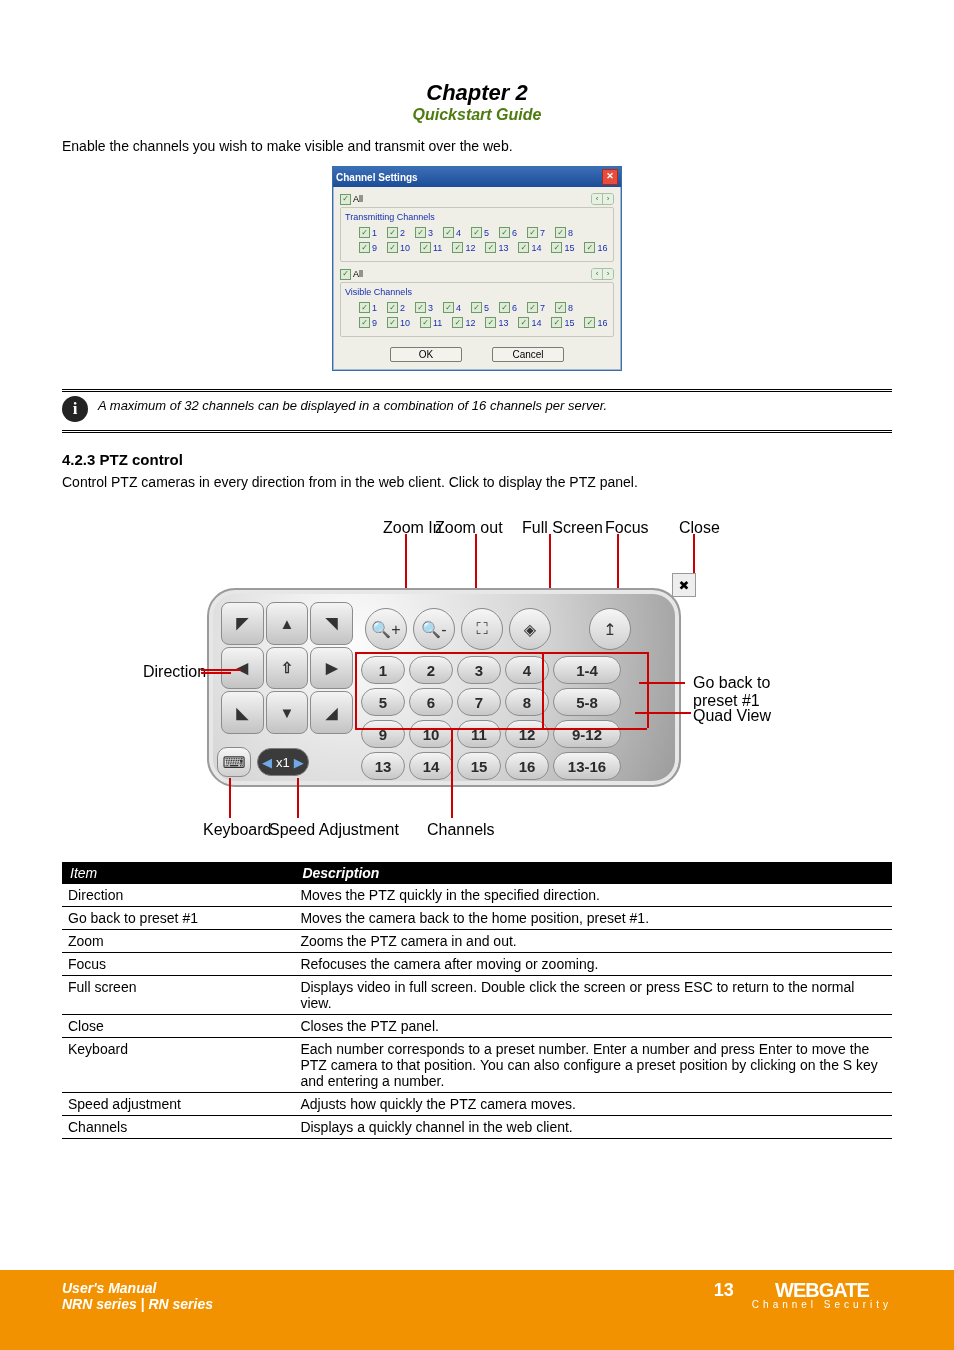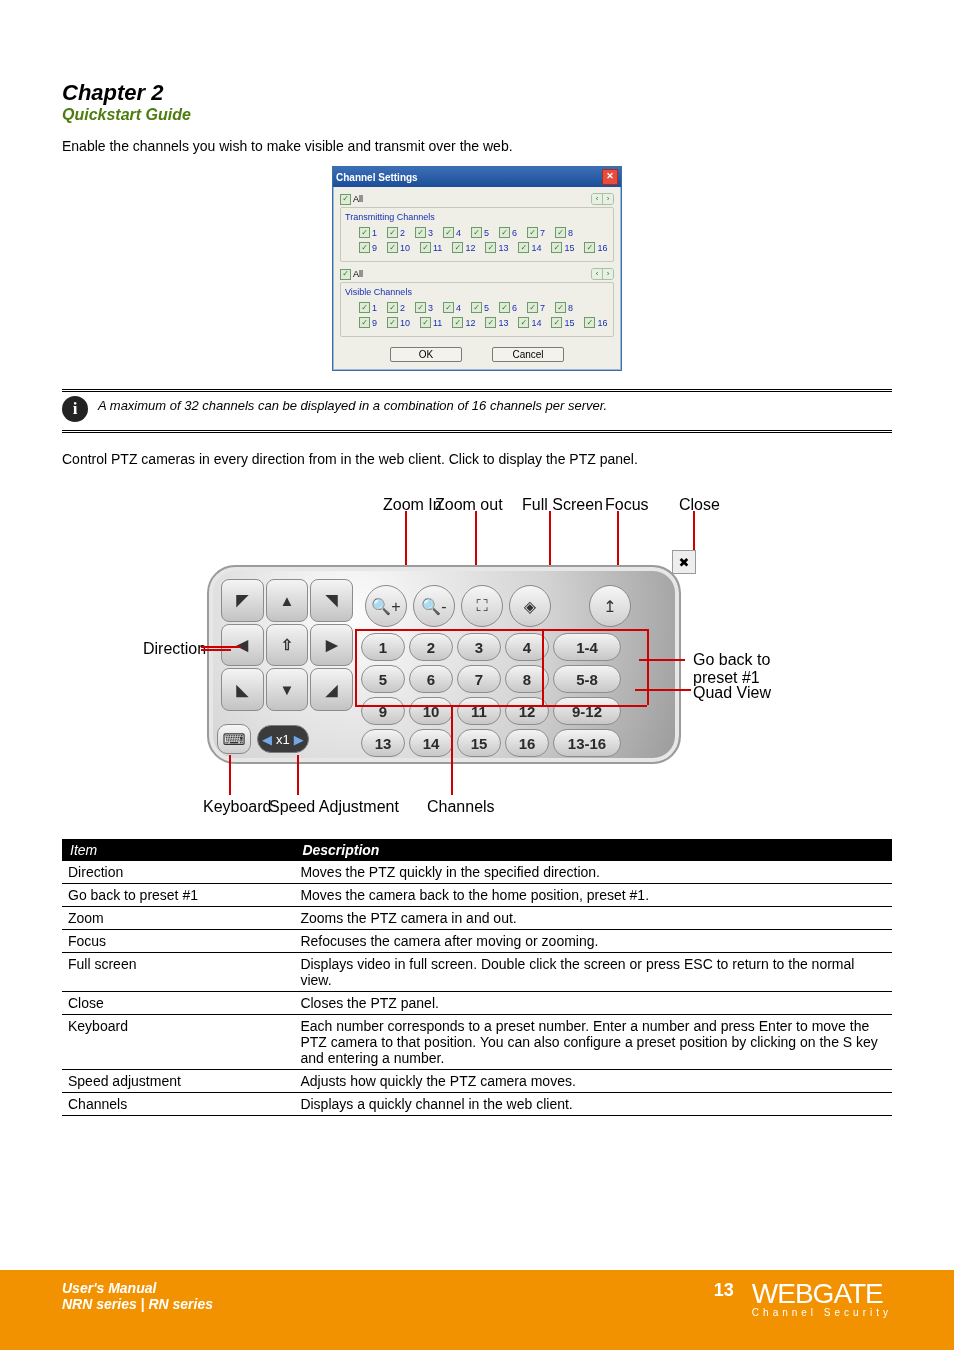--- a/index.html
+++ b/index.html
@@ -9,21 +9,21 @@
     background: #fff;
     font-family: Arial, Helvetica, sans-serif;
     color: #000;
     position: relative;
     box-sizing: border-box;
   }
   .page {
     padding: 80px 62px 0 62px;
     box-sizing: border-box;
   }
-  .right-align { text-align: left; }
+  .right-align { text-align: center; }
   .section-heading {
     font-family: "Trebuchet MS", "Arial", sans-serif;
     font-weight: bold;
     font-style: italic;
   }
   .fs-22 { font-size: 22px; }
   .fs-16 { font-size: 16px; }
   .fs-15 { font-size: 15px; }
   .fs-14 { font-size: 14px; }
   .mb-6 { margin-bottom: 6px; }
@@ -243,21 +243,21 @@
     padding: 10px 62px;
     box-sizing: border-box;
     display: flex;
     align-items: flex-start;
     justify-content: space-between;
     font-size: 14px;
   }
   .footer-left { font-weight: bold; font-style: italic; }
   .footer-right { display: flex; align-items: center; gap: 18px; }
   .footer-num { font-weight: bold; font-size: 18px; align-self: flex-start; }
-  .logo-text { font-weight: 400; font-size: 28px; letter-spacing: -1px; }
+  .logo-text { font-weight: 700; font-size: 20px; letter-spacing: -1px; text-align: center; }
 </style>
 </head>
 <body>
 
 <div class="page">
 
   <div class="right-align mb-14">
     <div class="section-heading fs-22">Chapter 2</div>
     <div class="section-heading fs-16" style="color:#4d7c0f">Quickstart Guide</div>
   </div>
@@ -441,20 +441,21 @@
     </div>
   </div>
 
   <hr class="hr2">
   <div class="note-row">
     <div class="info-icon">i</div>
     <div class="note-text">A maximum of 32 channels can be displayed in a combination of 16 channels per server.</div>
   </div>
   <hr class="hr2" style="margin-bottom:18px">
 
+  <div class="fs-15 mb-6" style="font-weight:bold">4.2.3 PTZ control</div>
   <div class="fs-14 mb-6">Control PTZ cameras in every direction from in the web client. Click  to display the PTZ panel.</div>
 
   <div class="fig-wrap">
 
     <div class="fig-label" style="top:-2px;left:176px">Zoom In</div>
     <div class="fig-label" style="top:-2px;left:228px">Zoom out</div>
     <div class="fig-label" style="top:-2px;left:315px">Full Screen</div>
     <div class="fig-label" style="top:-2px;left:398px">Focus</div>
     <div class="fig-label" style="top:-2px;left:472px">Close</div>
 

